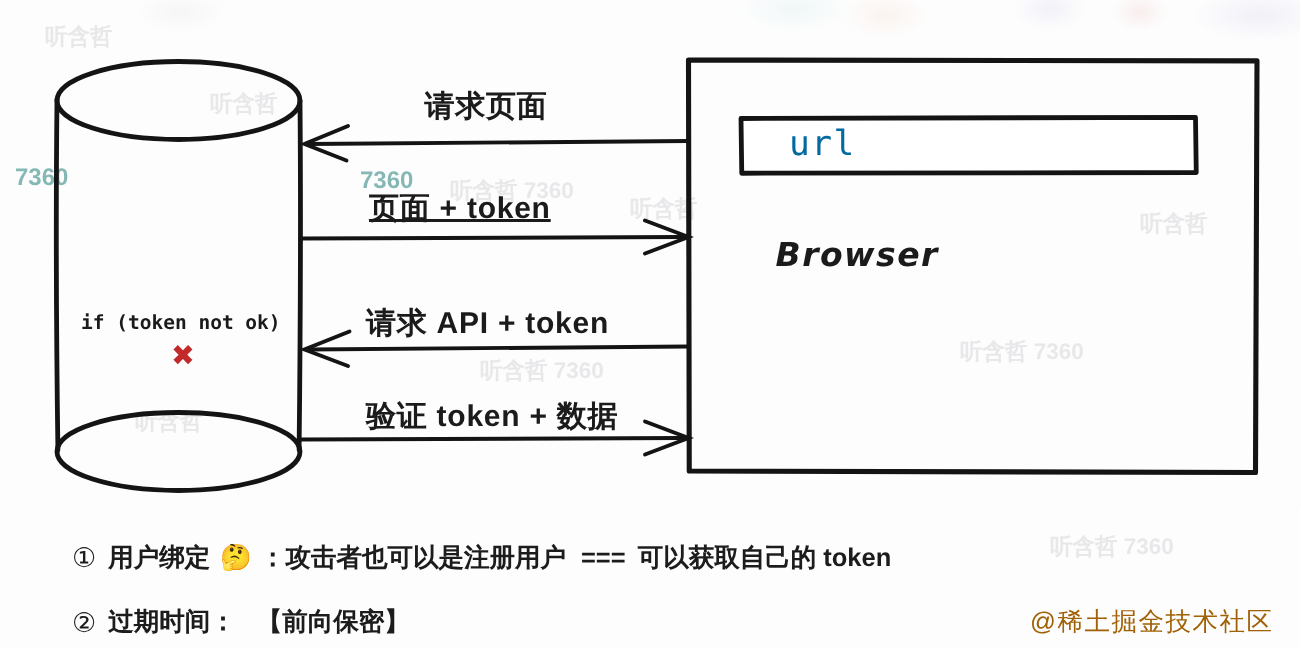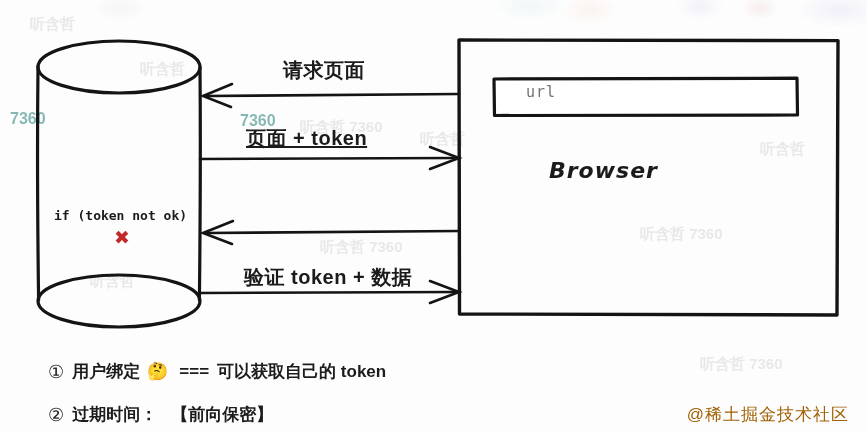--- a/index.html
+++ b/index.html
@@ -87,24 +87,24 @@
     letter-spacing: 1px;
   }
   .mono {
     font-family: "DejaVu Sans Mono", monospace;
     font-size: 13px;
     font-weight: 600;
     letter-spacing: 0px;
   }
   .urltext {
     font-family: "DejaVu Sans Mono", monospace;
-    font-size: 15px;
+    font-size: 23px;
     font-weight: 500;
     letter-spacing: 1px;
-    color: #737373;
+    color: #0369a1;
   }
   .xmark {
     color: #c22a2a;
     font-size: 19px;
     font-weight: 700;
     font-family: "DejaVu Sans", sans-serif;
   }
 
   
   .note {
@@ -192,33 +192,35 @@
     </g>
   </svg>
 
 
   <div class="lbl mono" style="left:54px; top:208px;">if (token not ok)</div>
 
   <div class="lbl xmark" style="left:114px; top:226px;">✖</div>
 
   <div class="lbl urltext" style="left:526px; top:83px;">url</div>
 
-  <div class="lbl hand" style="left:549px; top:158px;">Browser</div>
+  <div class="lbl hand" style="left:517px; top:158px;">Browser</div>
 
   <div class="lbl arrow-label" style="left:283px; top:57px;">请求页面</div>
 
   <div class="lbl arrow-label" style="left:246px; top:125px;text-decoration:underline;">页面 + token</div>
 
+  <div class="lbl arrow-label" style="left:244px; top:202px;">请求 API + token</div>
 
   <div class="lbl arrow-label" style="left:244px; top:264px;">验证 token + 数据</div>
 
   <div class="note" style="top:360px;">
     <span class="num">①</span>
     <span class="seg">用户绑定</span>
     <span class="emoji">🤔</span>
+    <span class="seg">：攻击者也可以是注册用户</span>
     <span class="seg" style="margin:0 6px;">===</span>
     <span class="seg">可以获取自己的 token</span>
   </div>
 
   <div class="note" style="top:403px;">
     <span class="num">②</span>
     <span class="seg">过期时间：</span>
     <span class="seg" style="margin-left:10px;">【前向保密】</span>
   </div>
 

